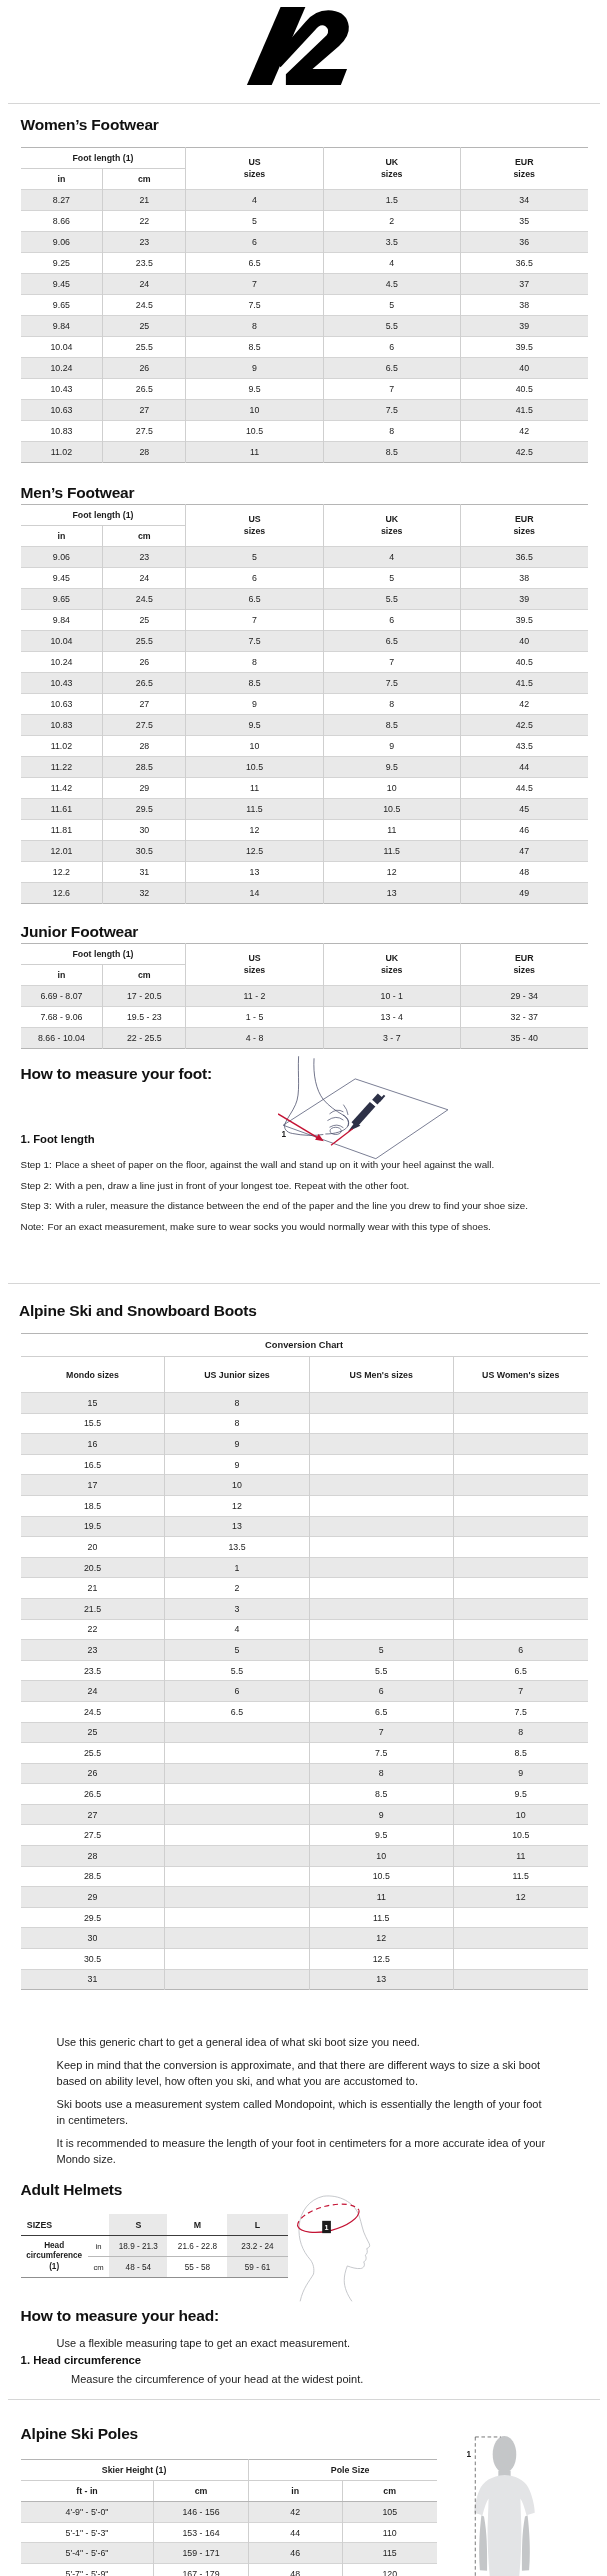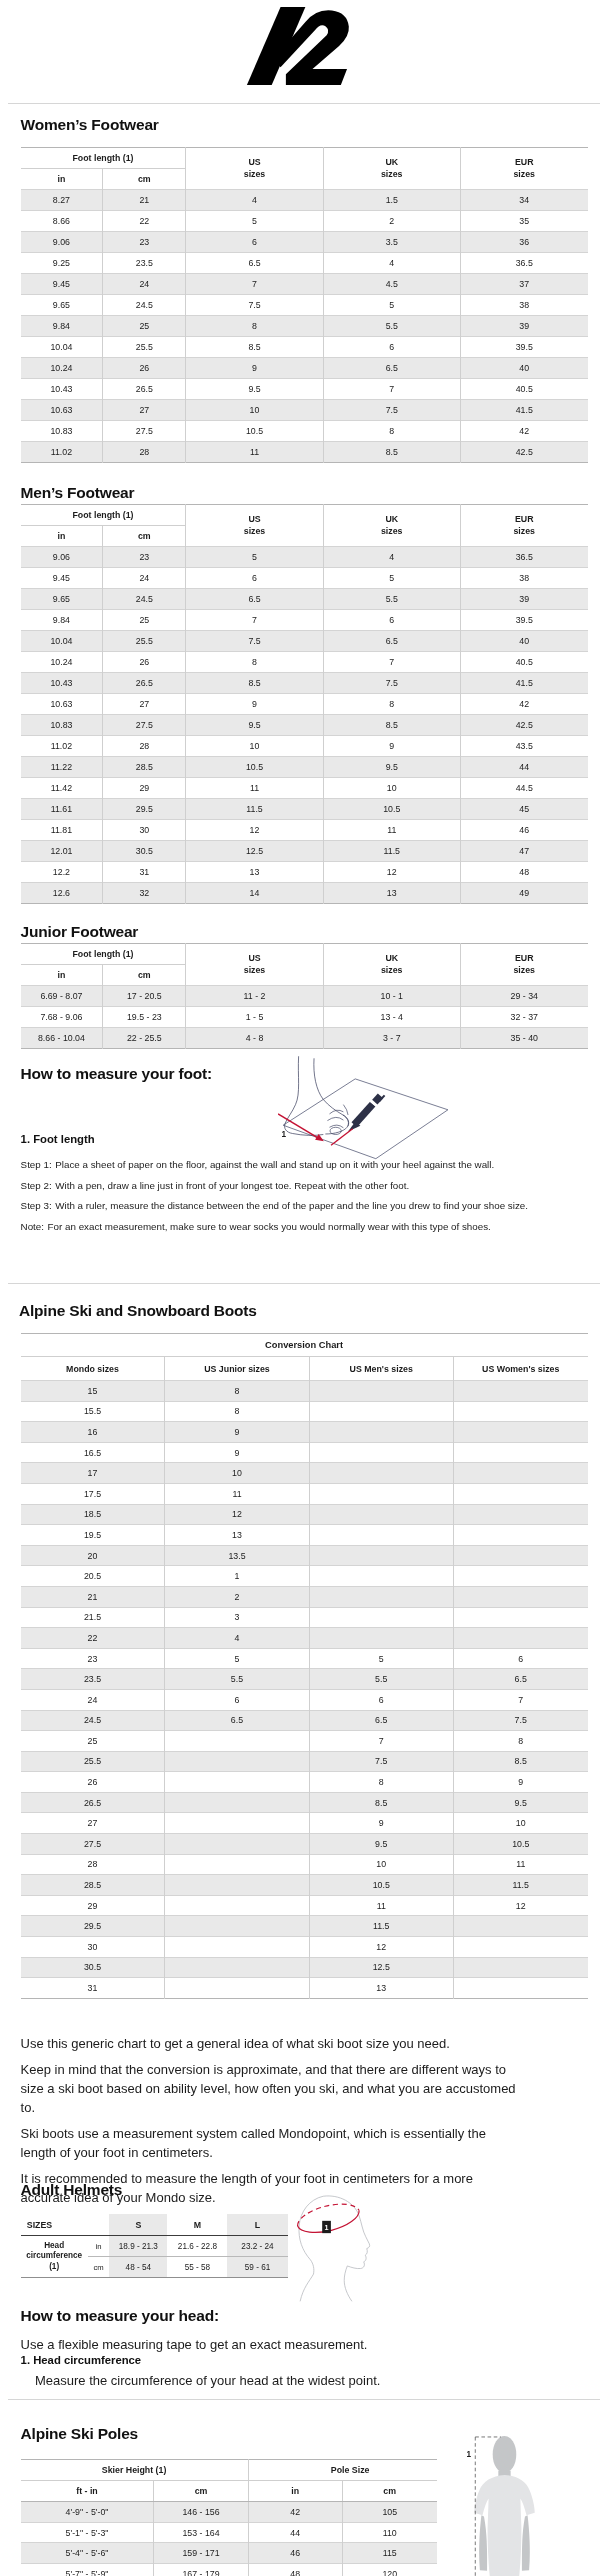--- a/index.html
+++ b/index.html
@@ -6,21 +6,21 @@
   html,body { background:#fff; }
   body { font-family:"Liberation Sans","DejaVu Sans",sans-serif; color:#1c1c1c; }
   .page { position:relative; width:608px; height:2782px; margin:0 auto; background:#fff; overflow:hidden; }
 
   .abs { position:absolute; }
   .logo-wrap { top:7.2px; left:0; right:0; text-align:center; }
   .rule { left:8.2px; right:8.2px; border-top:1px solid #d6d6d6; height:0; }
 
   h2 { font-size:15.5px; font-weight:700; letter-spacing:-0.2px; color:#111; }
   h3 { font-size:11.3px; font-weight:700; color:#111; }
-  .body-txt { font-size:13px; line-height:1.47; }
+  .body-txt { font-size:11px; line-height:1.47;margin-left:36px; }
 
   
   table { border-collapse:collapse; table-layout:fixed; color:#1c1c1c; }
   th, td { text-align:center; padding:0; font-weight:400; }
   tbody tr { height:21px; border-top:0.5px solid #d4d4d4; }
   tbody tr:nth-child(odd) { background:#e9e9e9; }
 
   
   .ftw, .boots { width:567px; font-size:8.8px; border-top:0.5px solid #b5b5b5; border-bottom:0.5px solid #b5b5b5; }
   .ftw th, .ftw td, .boots .cols th, .boots td { border-left:0.5px solid #cfcfcf; }
@@ -28,21 +28,21 @@
   .boots .cols th:first-child, .boots td:first-child { border-left:none; }
   .ftw thead th { font-weight:700; }
   .ftw thead tr.grp th { height:21px; }
   .ftw thead tr.sub th { height:21px; }
   .ftw thead { border-bottom:0.5px solid #b5b5b5; }
   .ftw .grpcell { border-bottom:0.5px solid #cfcfcf; }
   .ftw .szcell { white-space:pre-line; line-height:1.35; }
 
   .boots tbody tr { height:20.6px; }
   .boots thead tr.title th { height:23px; font-weight:700; font-size:9.3px; border-bottom:0.5px solid #cfcfcf; }
-  .boots thead tr.cols th { height:24px; font-weight:700; }
+  .boots thead tr.cols th { height:36px; font-weight:700; }
   .boots thead { border-bottom:0.5px solid #b5b5b5; }
 
   
   .helm { width:267px; font-size:8.2px; }
   .helm .shade { background:#e9e9e9; }
   .helm tr { border:none; background:none !important; }
   .helm tr.hrow th { height:21.6px; font-weight:700; font-size:8.8px; border-bottom:1px solid #3c3c3c; }
   .helm tr.hrow .lbl-sizes { text-align:left; padding-left:6.2px; }
   .helm td, .helm .rowlbl { height:20.6px; }
   .helm .rowlbl { font-weight:700; line-height:1.25; font-size:8.2px; }
@@ -509,26 +509,20 @@
           </tr>
           <tr>
             <td>16.5</td>
             <td>9</td>
             <td></td>
             <td></td>
           </tr>
           <tr>
             <td>17</td>
             <td>10</td>
-            <td></td>
-            <td></td>
-          </tr>
-          <tr>
-            <td>17.5</td>
-            <td>11</td>
             <td></td>
             <td></td>
           </tr>
           <tr>
             <td>18.5</td>
             <td>12</td>
             <td></td>
             <td></td>
           </tr>
           <tr>

